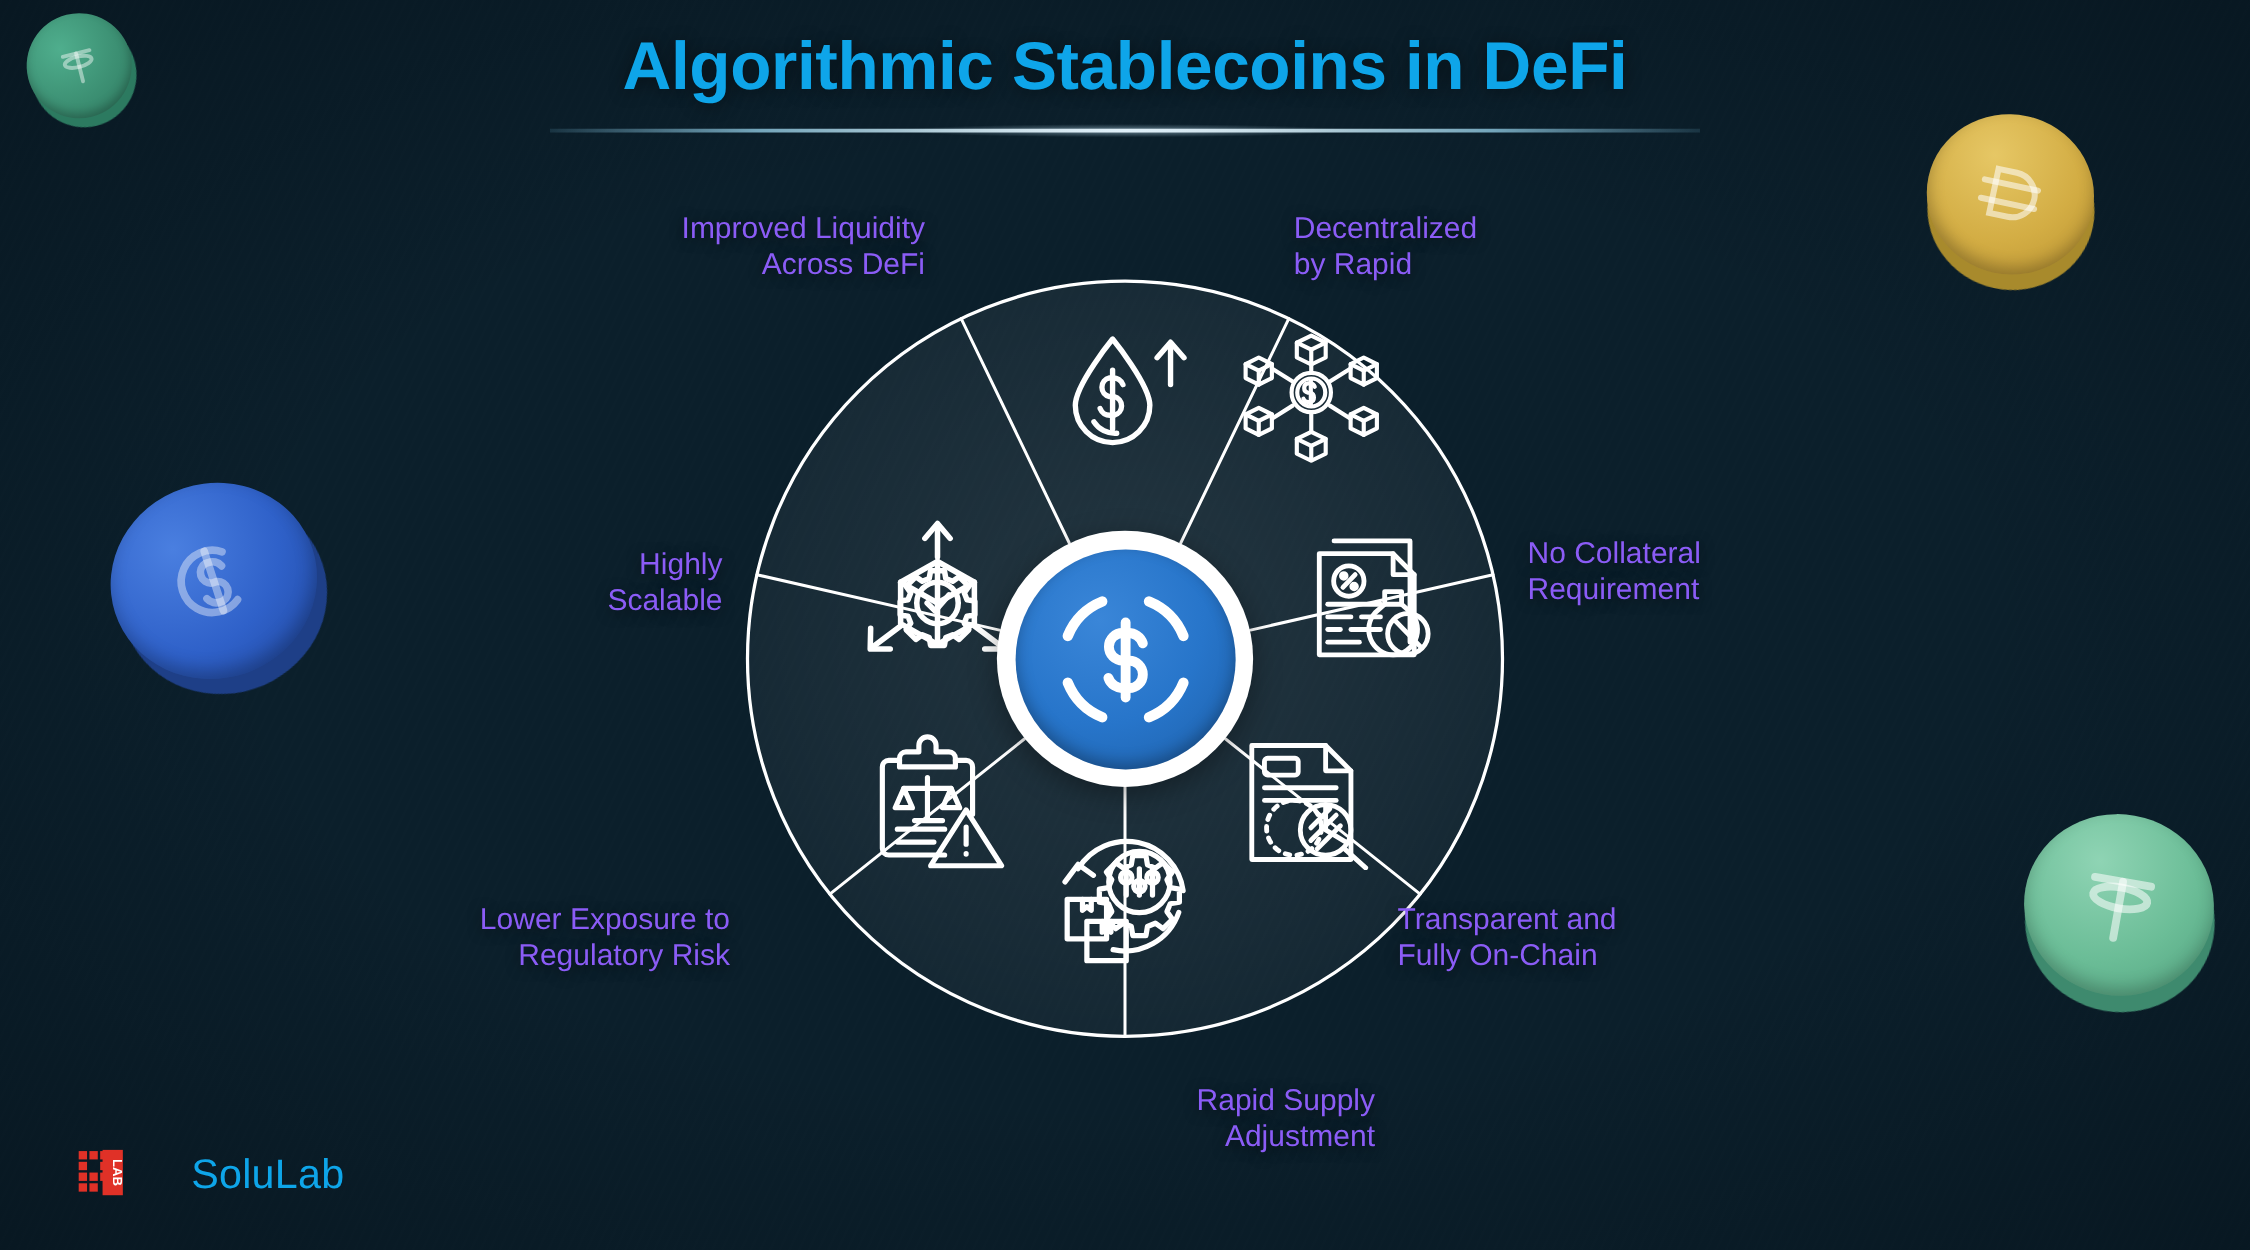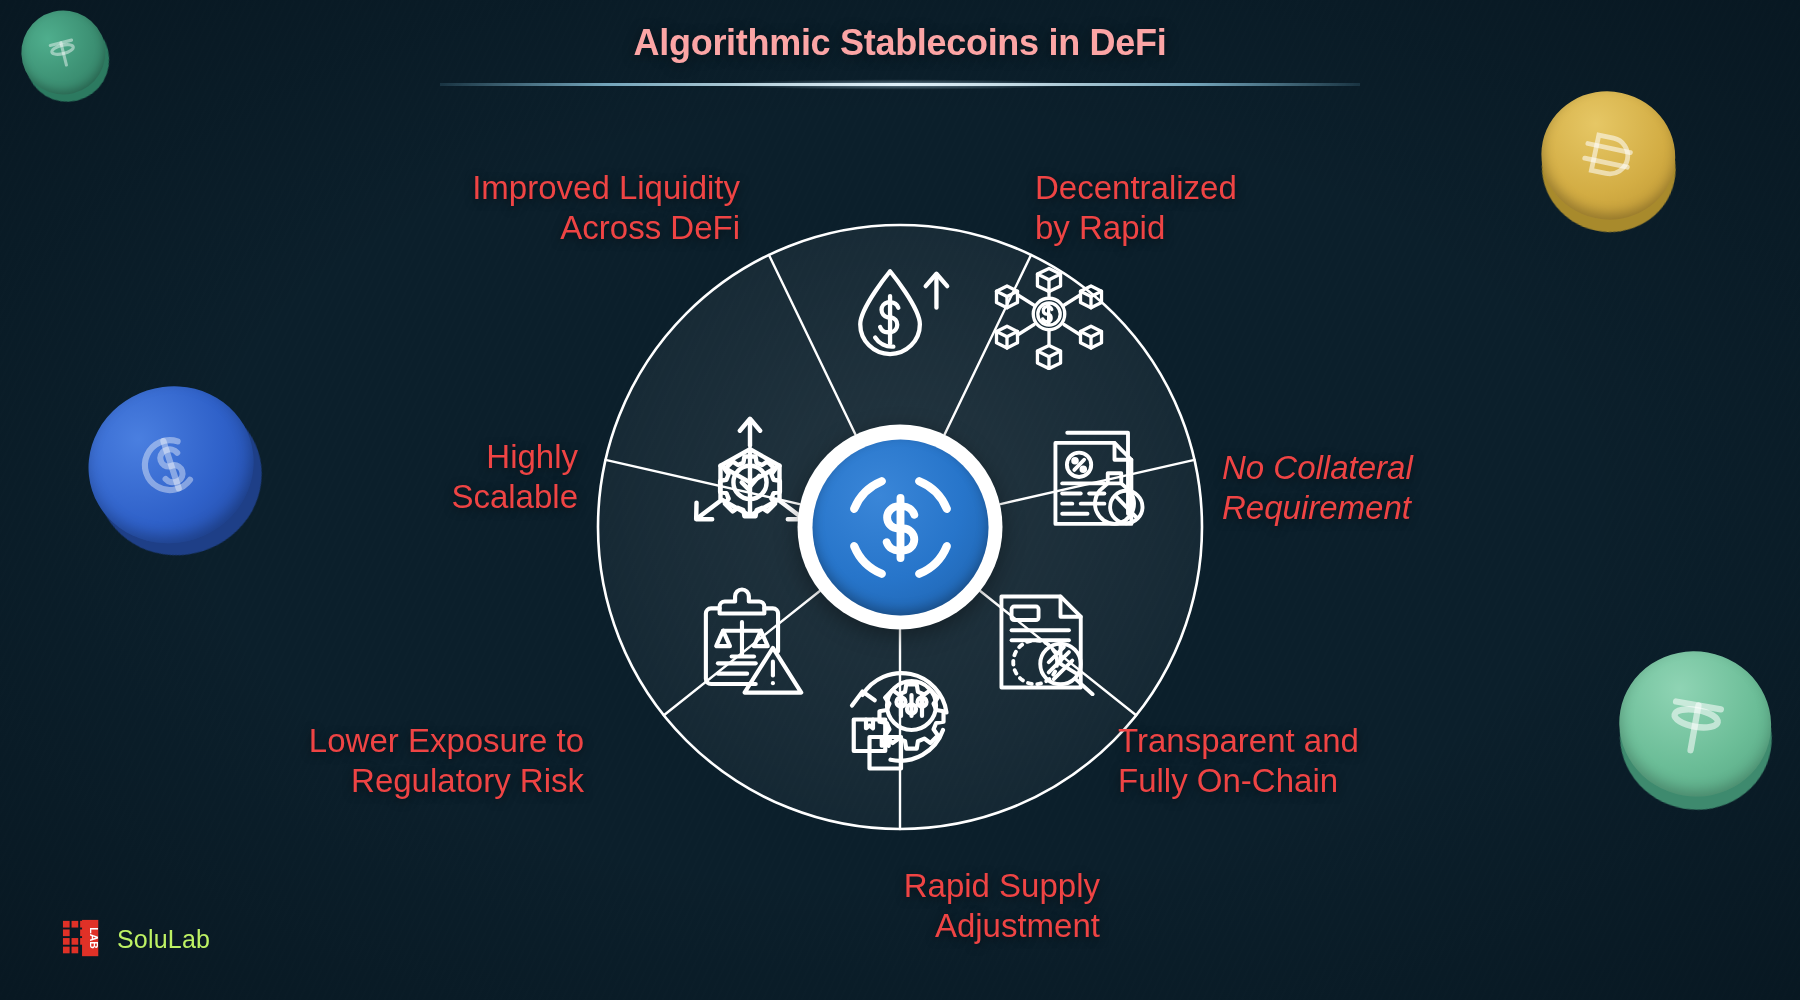--- a/index.html
+++ b/index.html
@@ -37,21 +37,21 @@
     display:flex; align-items:center; justify-content:center;
   }
   .coin .edge {
     position:absolute; border-radius:50%;
   }
   .coin svg { display:block; }
 
   
   #title-block { position:absolute; left:0; right:0; top:22px; text-align:center; }
   #page-title {
-    font-size:36px; font-weight:bold; color:#fca5a5; letter-spacing:-0.3px;
+    font-size:54px; font-weight:bold; color:#0ea5e9; letter-spacing:-0.3px;
     text-shadow:0 2px 14px rgba(0,0,0,.45);
   }
   #title-rule {
     margin:19px auto 0; width:920px; height:3px; position:relative;
     background:linear-gradient(90deg, rgba(110,180,210,.15) 0%, rgba(150,210,235,.75) 18%, rgba(255,255,255,.95) 50%, rgba(150,210,235,.75) 82%, rgba(110,180,210,.15) 100%);
   }
   #title-rule::after {
     content:""; position:absolute; left:22%; right:22%; top:-6px; height:15px;
     background:radial-gradient(ellipse 50% 50% at 50% 50%, rgba(200,235,255,.50) 0%, rgba(200,235,255,0) 70%);
   }
@@ -70,31 +70,31 @@
   }
   #center-coin {
     width:176px; height:176px; border-radius:50%;
     background:radial-gradient(circle at 38% 32%, #3a86d8 0%, #2775ca 52%, #1d5fa8 100%);
     display:flex; align-items:center; justify-content:center;
     box-shadow:inset 0 -5px 12px rgba(0,0,0,.28);
   }
 
   
   .label {
-    position:absolute; color:#ef4444; font-size:33px; line-height:1.22;
+    position:absolute; color:#8b5cf6; font-size:24px; line-height:1.22;
     text-shadow:0 2px 10px rgba(0,0,0,.5); white-space:pre-line;
   }
   .label.r { text-align:right; }
   .label.l { text-align:left; }
   .label.c { text-align:right; }
 
   
   #solulab { position:absolute; left:62px; bottom:40px; display:flex; align-items:center; gap:13px; }
   #solulab-mark { width:42px; height:42px; }
-  #solulab-name { color:#bef264; font-size:25px; letter-spacing:.2px; }
+  #solulab-name { color:#0ea5e9; font-size:33px; letter-spacing:.2px;margin-left:36px; }
 </style>
 </head>
 <body>
 
 <div id="bg"></div>
 <div id="bg-grain"></div>
 <div id="bg-vignette"></div>
 
 <div class="coin" style="left:22px; top:10px; width:88px; height:90px; transform:rotate(-14deg);">
   <div class="edge" style="left:2px; top:8px; width:84px; height:84px; background:#2c7a60; filter:blur(.4px);"></div>
@@ -329,21 +329,21 @@
         </g>
       </svg>
     </div>
   </div>
 </div>
 
 <div class="label r" style="right:1060px; top:168px; width:400px;">Improved Liquidity
 Across DeFi</div>
 <div class="label l" style="left:1035px; top:168px; width:380px;">Decentralized
 by Rapid</div>
-<div class="label l" style="left:1222px; top:448px; width:380px;font-style:italic;">No Collateral
+<div class="label l" style="left:1222px; top:428px; width:380px;">No Collateral
 Requirement</div>
 <div class="label l" style="left:1118px; top:721px; width:400px;">Transparent and
 Fully On-Chain</div>
 <div class="label c" style="left:700px; top:866px; width:400px;">Rapid Supply
 Adjustment</div>
 <div class="label r" style="right:1216px; top:721px; width:420px;">Lower Exposure to
 Regulatory Risk</div>
 <div class="label r" style="right:1222px; top:437px; width:320px;">Highly
 Scalable</div>
 

